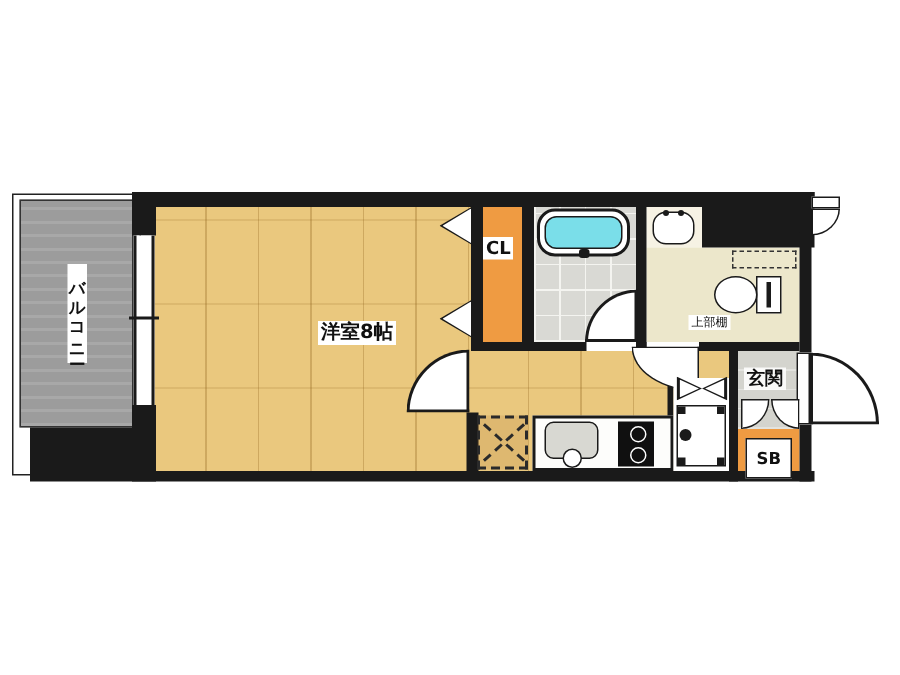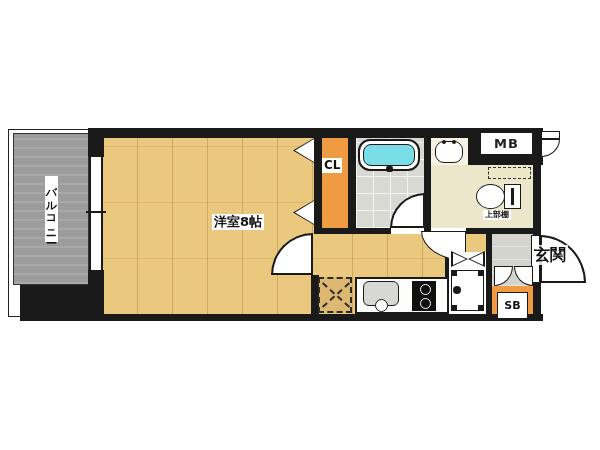--- a/index.html
+++ b/index.html
@@ -95,22 +95,22 @@
   .cl-door2{left:293px;top:199px;width:23px;height:27px;}
   .wd-left{left:451px;top:251px;width:17px;height:16px;}
   .wd-right{left:468px;top:251px;width:17px;height:16px;}
   .washer-pan{left:451px;top:270px;width:33px;height:41px;background:#fff;border:1.5px solid #1a1a1a;}
   .pan-corner{position:absolute;width:5px;height:5px;background:#1a1a1a;}
   .pan-drain{position:absolute;left:1px;top:15px;width:8px;height:8px;background:#1a1a1a;border-radius:50%;}
   
   .chip{background:#fff;padding:0 2px;line-height:1.25;display:inline-block;}
   .room-label{left:176px;top:214px;font-size:13px;font-weight:bold;margin-left:36px;}
   .cl-label{left:322px;top:158px;font-size:12px;font-weight:bold;text-align:center;}
-  .shelf-label{left:483px;top:210px;font-size:8px;font-weight:bold;}
-  .genkan-label{left:496px;top:245px;font-size:16px;font-weight:bold;margin-left:36px;}
+  .shelf-label{left:459px;top:210px;font-size:8px;font-weight:normal;}
+  .genkan-label{left:496px;top:245px;font-size:12px;font-weight:bold;}
   .sb-label{left:497px;top:292px;width:31px;height:27px;background:#fff;border:1px solid #1a1a1a;
     display:flex;align-items:center;justify-content:center;font-size:11px;font-weight:bold;}
 </style>
 </head>
 <body>
 
 <div id="stage">
 
   <div class="abs balcony-outline"></div>
   <div class="abs balcony-floor">
@@ -168,21 +168,20 @@
 
   <div class="abs bathtub">
     <div class="bathtub-inner"></div>
   </div>
   <div class="abs tub-faucet"></div>
   <div class="abs washbasin">
     <div class="basin-dot" style="left:6px;"></div>
     <div class="basin-dot" style="left:16px;"></div>
   </div>
 
-  <div class="abs mb-box">MB</div>
 
   <div class="abs shelf-dashed"></div>
   <div class="abs toilet-tank">
     <div class="tank-slot"></div>
   </div>
   <div class="abs toilet-bowl"></div>
 
   <div class="abs fridge">
     <div class="fridge-x1"></div>
     <div class="fridge-x2"></div>

